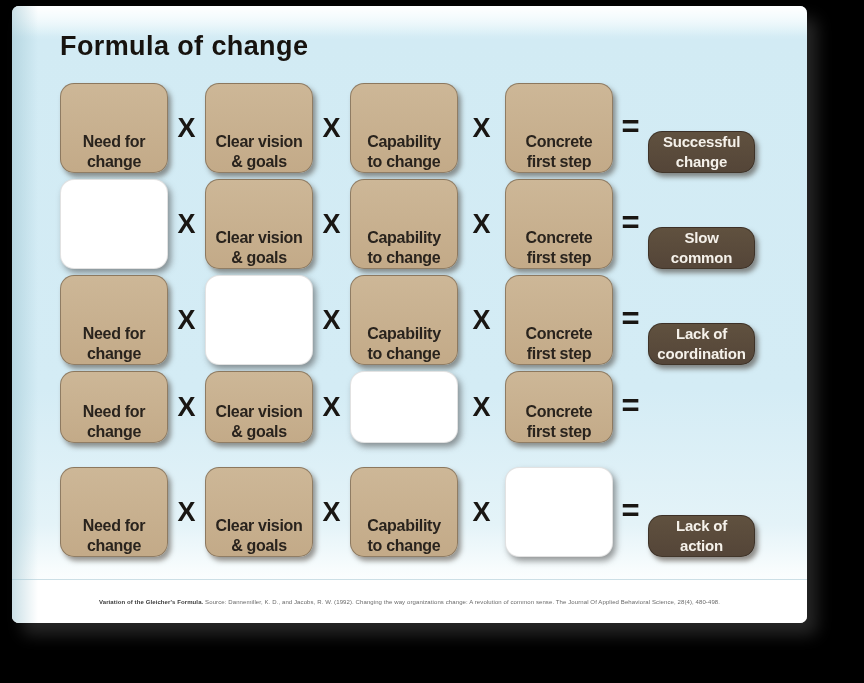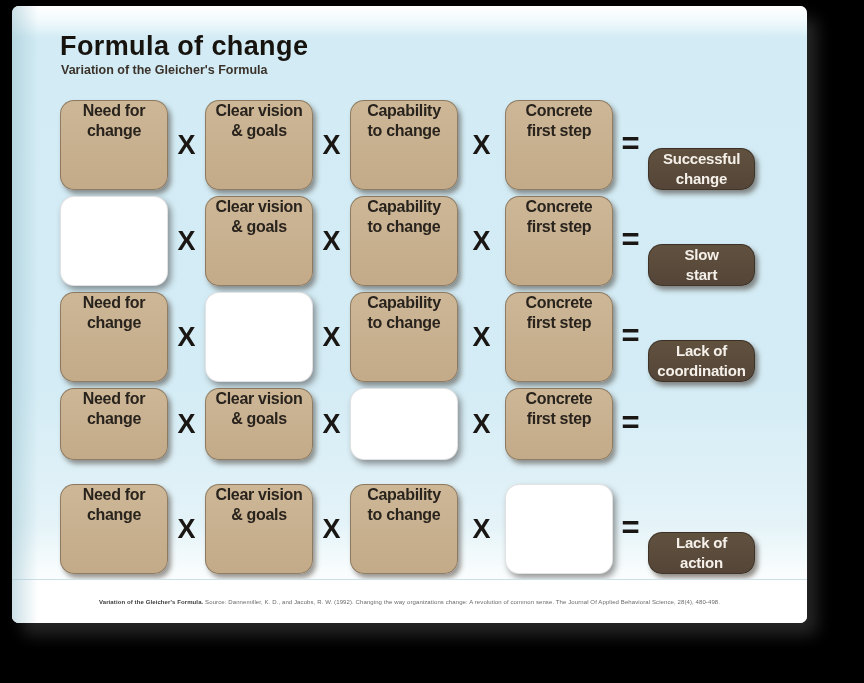--- a/index.html
+++ b/index.html
@@ -50,21 +50,21 @@
   .frow {
     display: grid;
     grid-template-columns: 108px 37px 108px 37px 108px 47px 108px 35px 107px;
     height: 72px;
     margin-bottom: 24px;
     align-items: stretch;
   }
 
   .box {
     border-radius: 14px;
-    display: flex; align-items: flex-start; justify-content: center;
+    display: flex; align-items: flex-end; justify-content: center;
     text-align: center;
   }
   .box span {
     white-space: pre-line;
     line-height: 20px;
     letter-spacing: -0.3px;
     padding: 0 2px;
   }
   .factor {
     background: linear-gradient(180deg, #cdb797 0%, #c3aa88 100%);
@@ -107,21 +107,20 @@
   .footer .cite b { color: #3a3a3a; }
 </style>
 </head>
 <body>
 
 <div class="stage">
   <div class="slide">
 
     <div class="titleblock">
       <h1 class="title">Formula of change</h1>
-      <div class="subtitle">Variation of the Gleicher's Formula</div>
     </div>
 
     <div class="grid">
 
       <div class="frow">
         <div class="box factor">
             <span>Need for
 change</span>
           </div>
         <div class="op mul">X</div>
@@ -161,21 +160,21 @@
 to change</span>
           </div>
         <div class="op mul">X</div>
         <div class="box factor">
             <span>Concrete
 first step</span>
           </div>
         <div class="op eq">=</div>
         <div class="box result">
             <span>Slow
-start</span>
+common</span>
           </div>
       </div>
 
       <div class="frow">
         <div class="box factor">
             <span>Need for
 change</span>
           </div>
         <div class="op mul">X</div>
         <div class="box blank">

